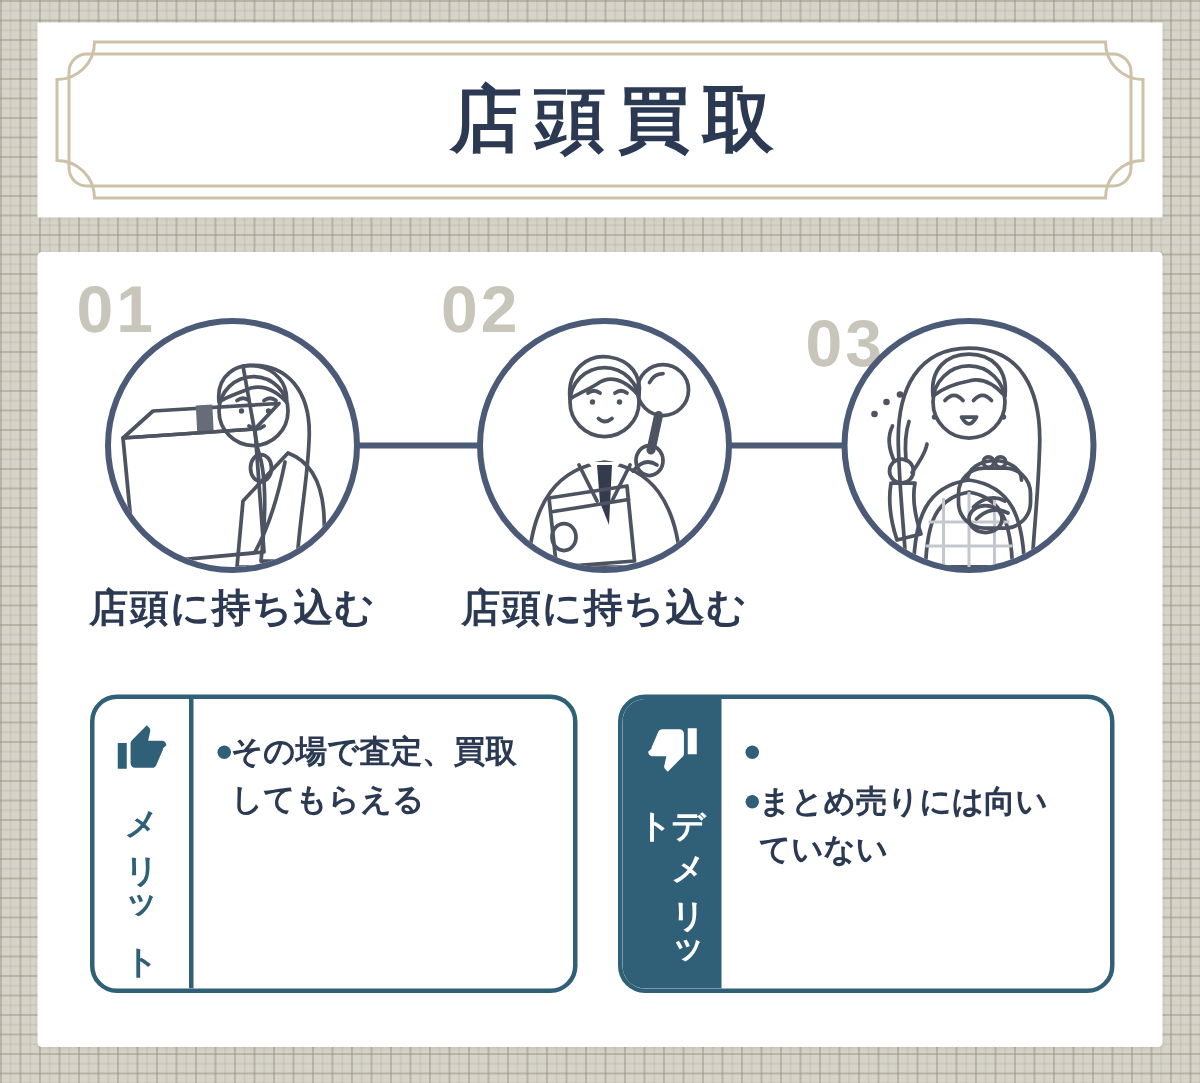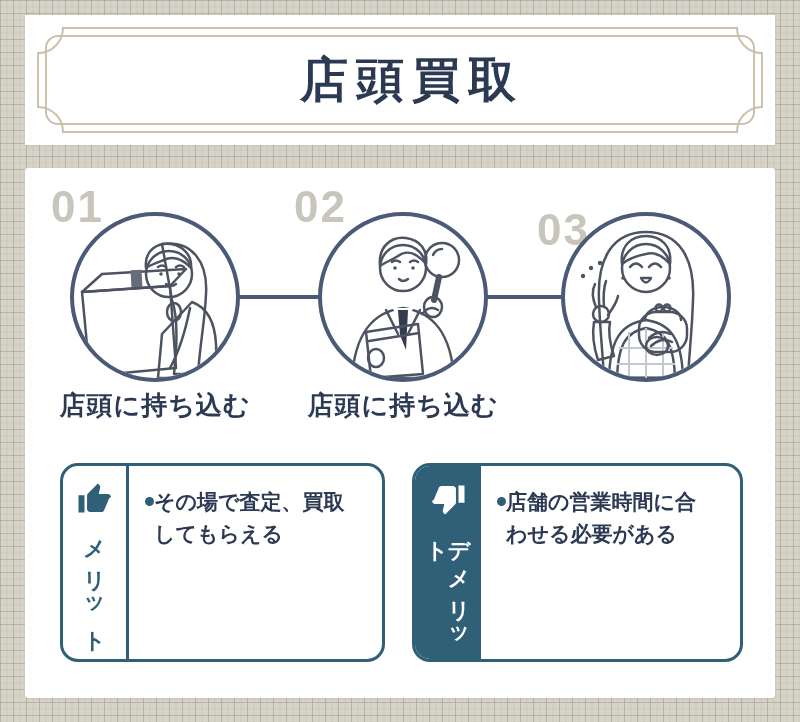--- a/index.html
+++ b/index.html
@@ -209,19 +209,22 @@
     <div class="benefit-box demerit-box">
       <div class="box-side">
         <svg class="thumb-icon" viewBox="0 0 24 24" aria-hidden="true">
           <path d="M1 9.5h4V21H1zM22.6 10.6c0-1.1-.9-2-2-2h-6.1l.95-4.4c.1-.5-.05-1-.4-1.35L13.9 1.7 7.3 8.3c-.37.37-.6.88-.6 1.4v8.9c0 1.1.9 2 2 2h7.6c.8 0 1.5-.47 1.8-1.17l2.9-6.8c.1-.23.15-.47.15-.73z"></path>
         </svg>
         <div class="side-label">デメリット</div>
       </div>
       <ul class="box-content">
         <li>
           <span class="bullet-dot"></span>
-          <span class="li-text">店舗の営業時間に合わせる必要がある</span>
+        </li>
+        <li>
+          <span class="bullet-dot"></span>
+          <span class="li-text">まとめ売りには向いていない</span>
         </li>
       </ul>
     </div>
 
   </div>
 </div>
 
 </body></html>

